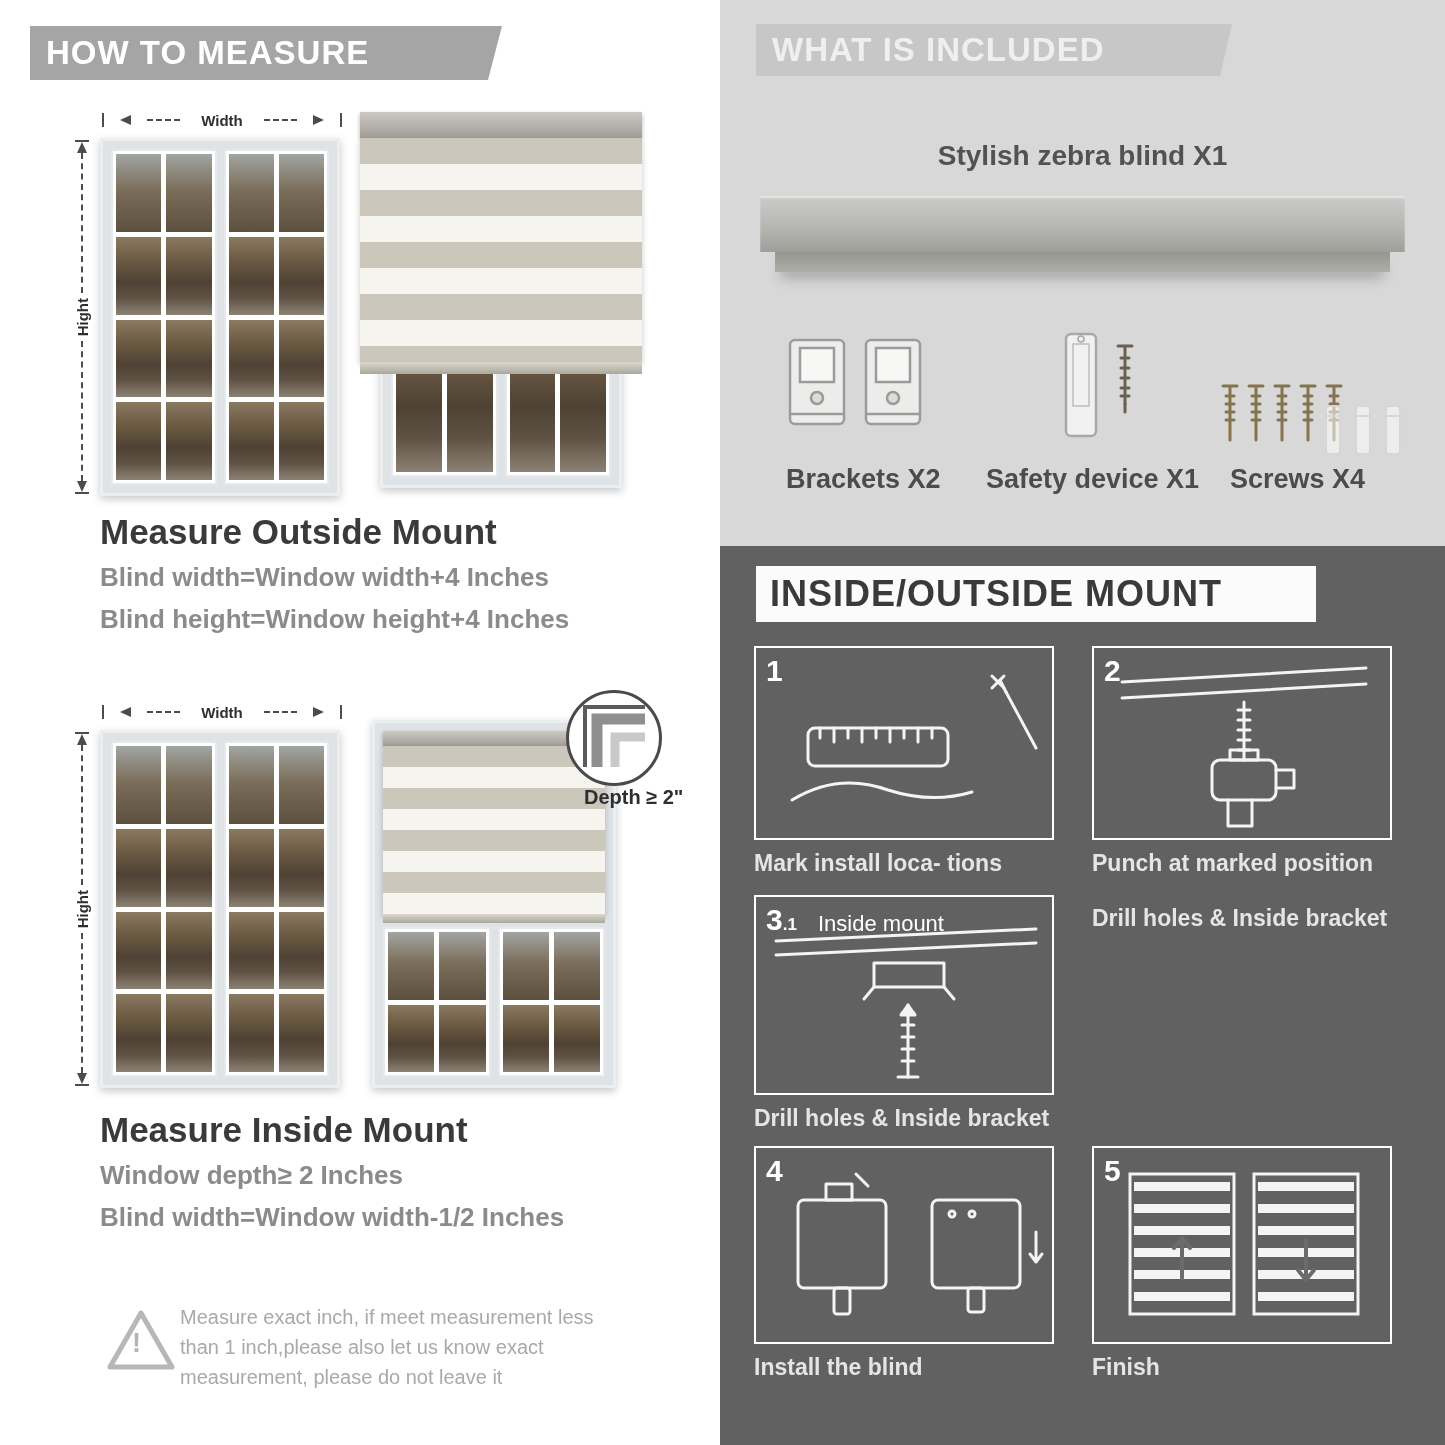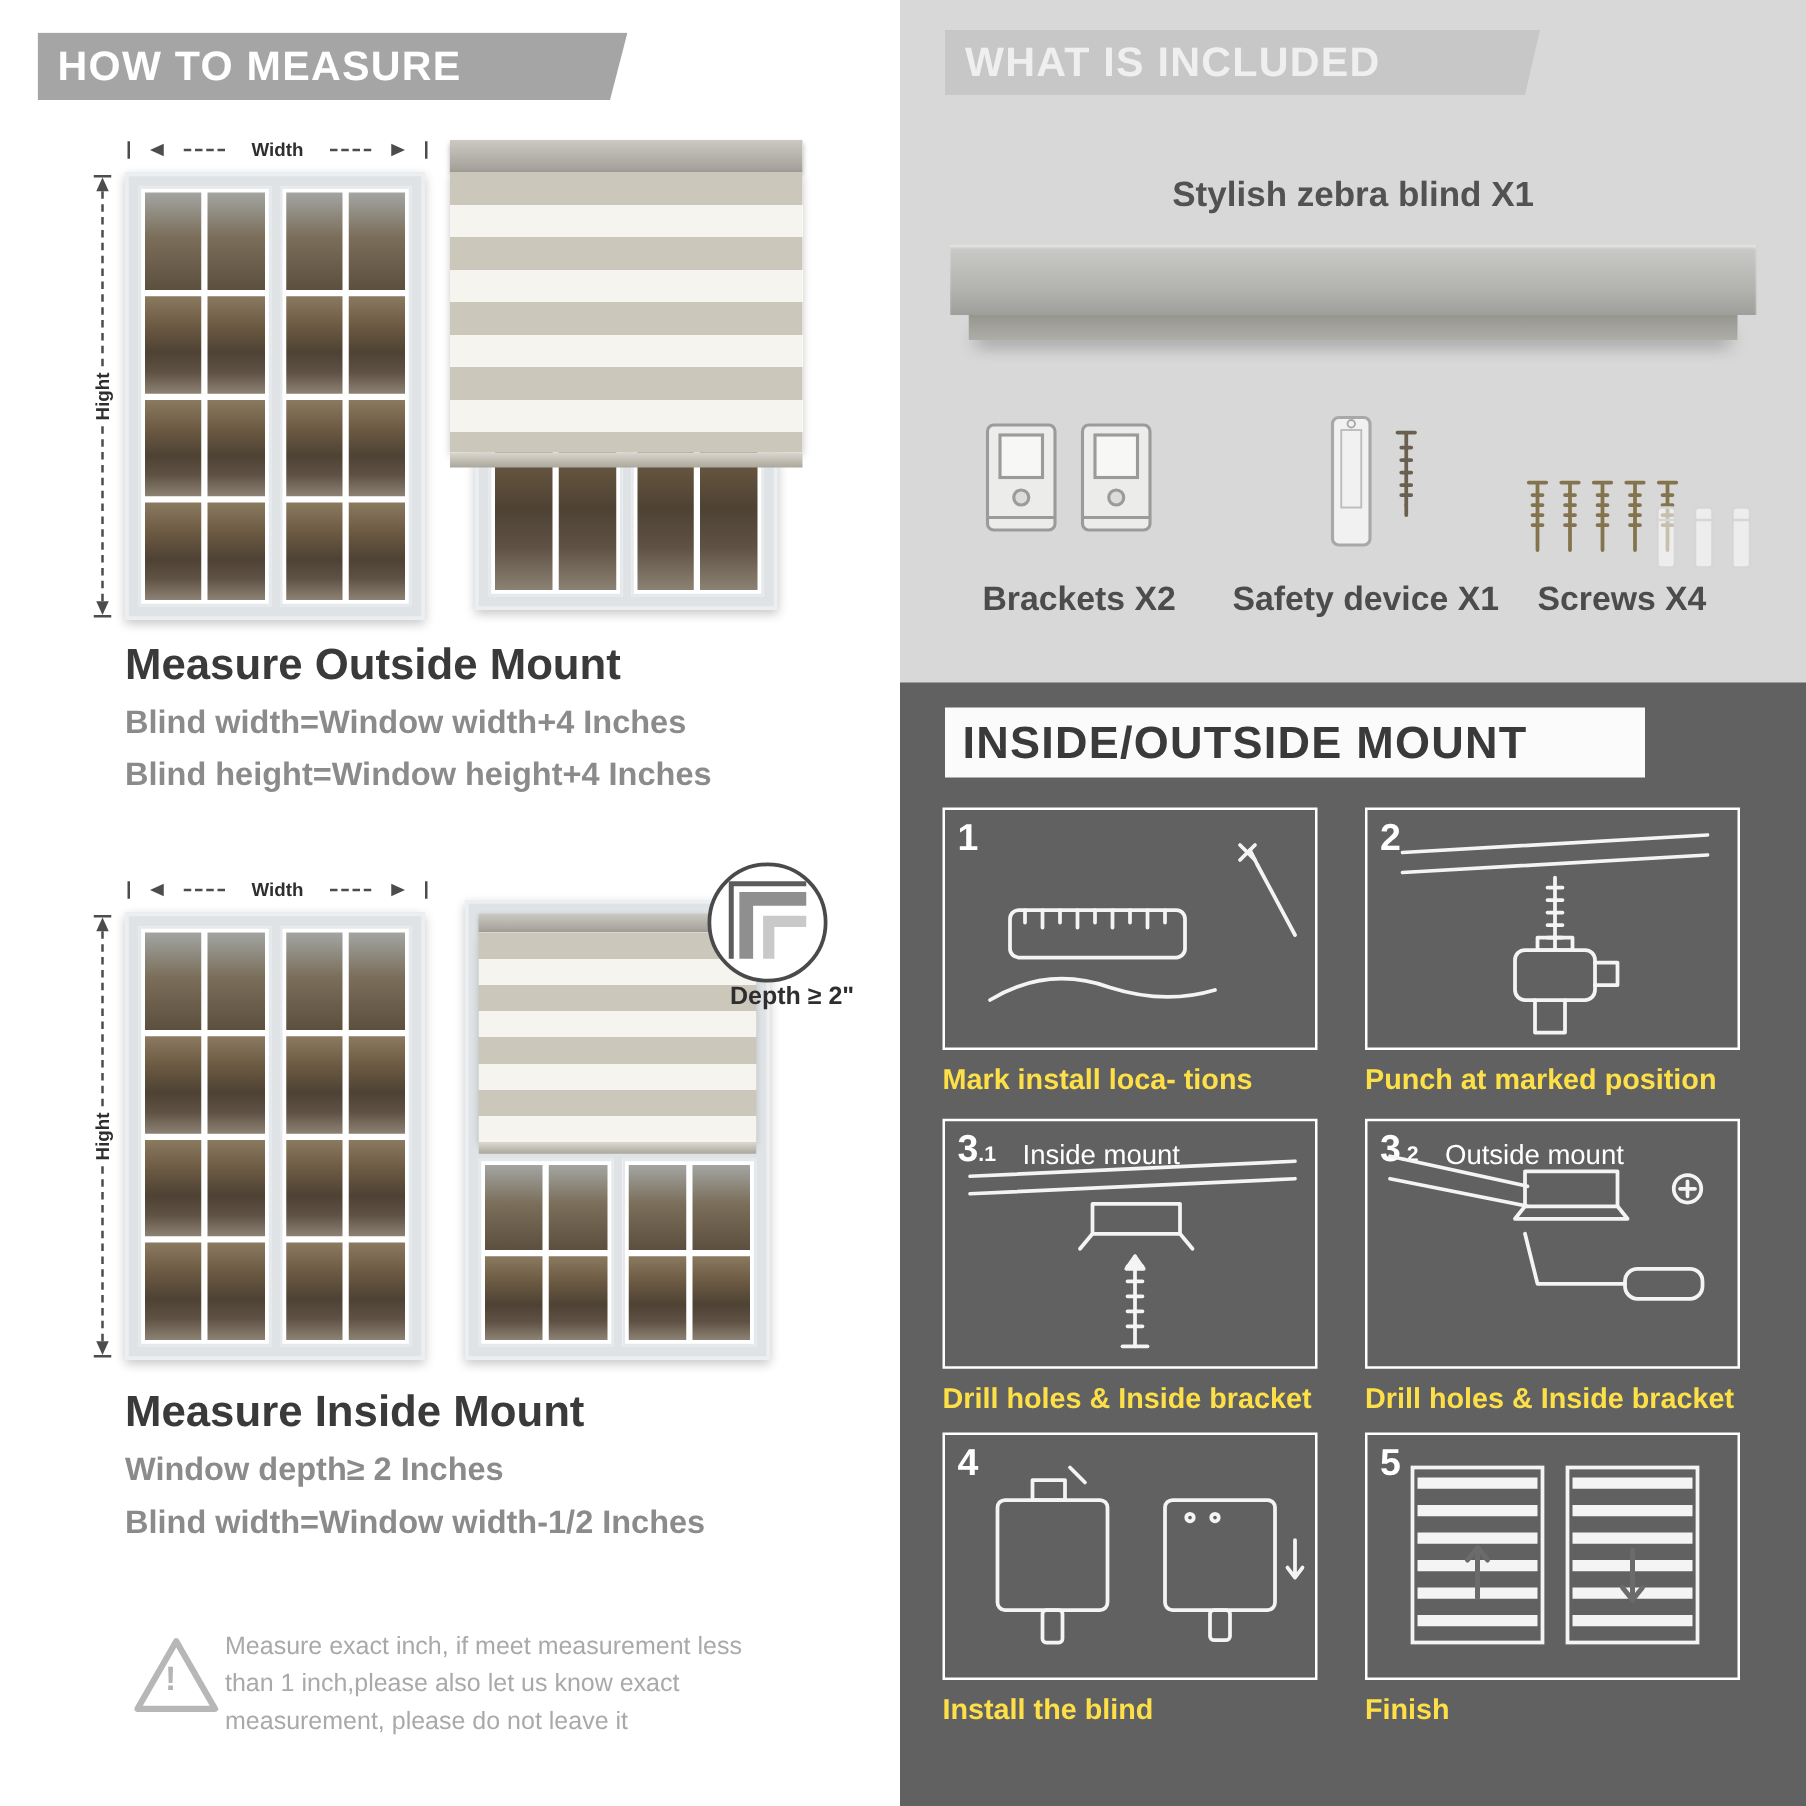--- a/index.html
+++ b/index.html
@@ -79,21 +79,21 @@
 
   .mount-panel{position:absolute;left:720px;top:546px;width:725px;height:899px;background:#616161;}
   .mount-header{position:absolute;left:36px;top:20px;width:560px;height:56px;background:#fbfbfb;
                 color:#3a3a3a;font-size:36px;font-weight:bold;line-height:56px;padding-left:14px;
                 letter-spacing:1px;box-sizing:border-box;}
   .step{position:absolute;width:300px;}
   .panel{position:relative;border:2px solid #ffffff;box-sizing:border-box;width:100%;}
   .num{position:absolute;top:6px;left:10px;color:#fff;font-size:30px;font-weight:bold;}
   .num .sub{font-size:17px;font-weight:bold;}
   .ptitle{position:absolute;top:14px;left:62px;color:#fff;font-size:22px;font-weight:normal;white-space:nowrap;}
-  .caption{margin-top:10px;color:#fde047;font-size:23px;font-weight:bold;white-space:nowrap;}
+  .caption{margin-top:10px;color:#e5e5e5;font-size:23px;font-weight:bold;white-space:nowrap;}
   .art{position:absolute;left:0;top:0;width:100%;height:100%;}
 </style>
 </head>
 <body>
 
 <div class="page">
 
   <div class="ribbon">HOW TO MEASURE</div>
 
   <div class="fig" style="left:72px;top:100px;width:275px;height:400px">
@@ -375,36 +375,20 @@
             <path d="M146 116 h12 M146 128 h12 M146 140 h12 M146 152 h12 M146 164 h12"></path>
             <path d="M142 180 h20"></path>
             <path d="M152 108 l-7 10 h14 z" fill="#f4f4f4"></path>
           </g>
         </svg>
       </div>
       <div class="caption">Drill holes &amp;  Inside bracket</div>
     </div>
 
     <div class="step" style="left:372px;top:349px">
-      <div class="panel" style="height:200px">
-        <span class="num"><span>3</span><span class="sub">.2</span></span>
-        <span class="ptitle">Outside mount</span>
-        <svg class="art" viewBox="0 0 296 196">
-          <g fill="none" stroke="#f4f4f4" stroke-width="3" stroke-linecap="round" stroke-linejoin="round">
-            <path d="M18 28 L128 52"></path>
-            <path d="M18 46 L128 68"></path>
-            <rect x="126" y="40" width="74" height="28"></rect>
-            <path d="M118 78 h90 M126 68 l-8 10 M200 68 l8 10"></path>
-            <circle cx="256" cy="54" r="11"></circle>
-            <path d="M250 54 h12 M256 48 v12"></path>
-            <rect x="206" y="118" width="62" height="24" rx="10"></rect>
-            <path d="M206 130 H136 L126 90"></path>
-          </g>
-        </svg>
-      </div>
       <div class="caption">Drill holes &amp;  Inside bracket</div>
     </div>
 
     <div class="step" style="left:34px;top:600px">
       <div class="panel" style="height:198px">
         <span class="num"><span>4</span></span>
         <svg class="art" viewBox="0 0 296 194">
           <g fill="none" stroke="#f4f4f4" stroke-width="3" stroke-linecap="round" stroke-linejoin="round">
             <rect x="42" y="52" width="88" height="88" rx="6"></rect>
             <rect x="70" y="36" width="26" height="16"></rect>

